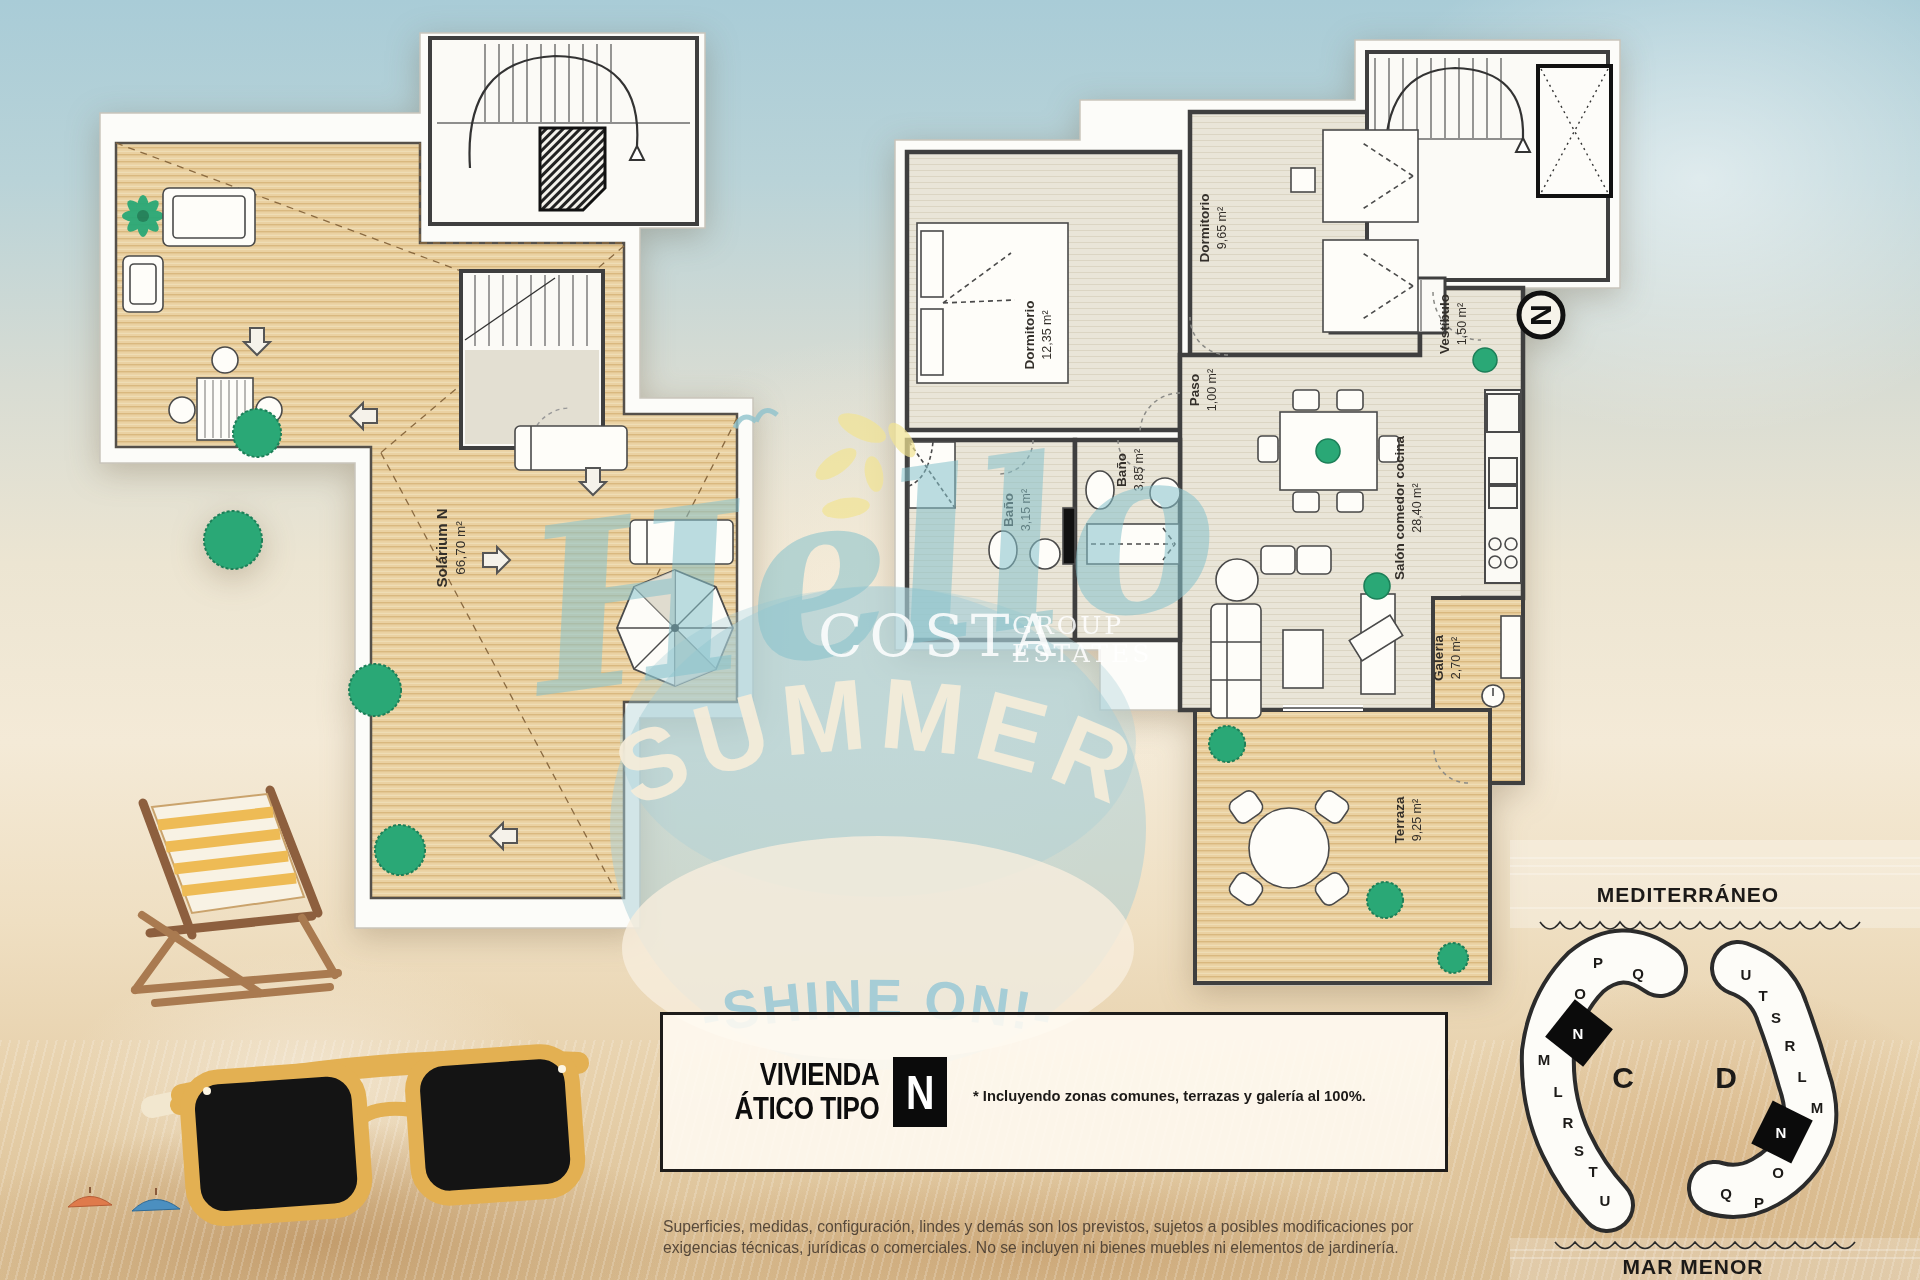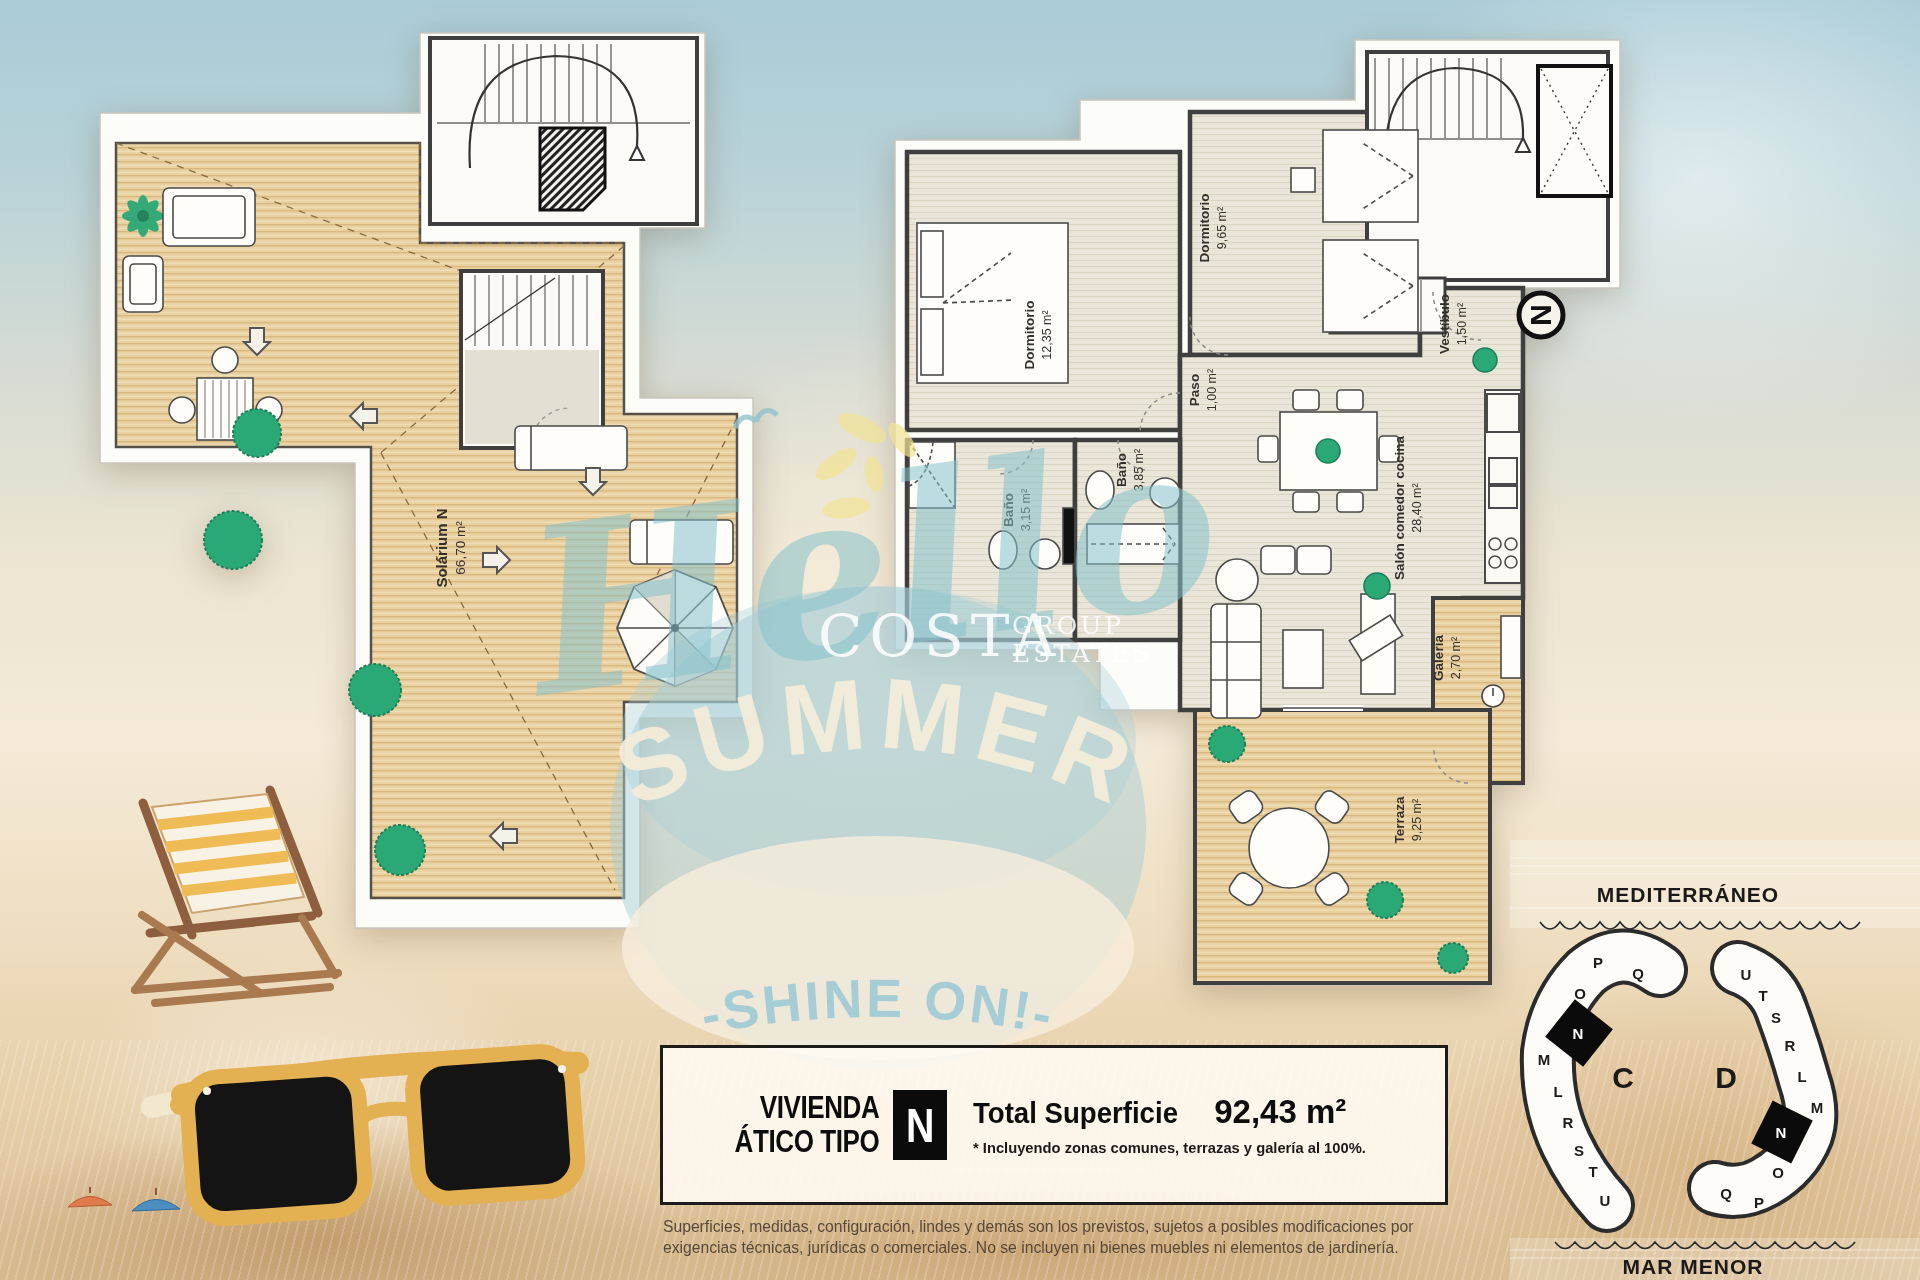--- a/index.html
+++ b/index.html
@@ -23,21 +23,21 @@
   .sandtex{left:0;top:1040px;width:1920px;height:240px;opacity:.35;
     background:repeating-linear-gradient(104deg,rgba(255,255,255,.5) 0 2px,transparent 2px 9px);}
   svg{position:absolute;overflow:visible;}
   .planshadow{filter:drop-shadow(0 8px 16px rgba(96,72,40,.28));}
   
   .rn{font:700 13.5px "Liberation Sans",sans-serif;fill:#332f2a;}
   .ra{font:400 12.5px "Liberation Sans",sans-serif;fill:#332f2a;}
   .rnL{font:700 15px "Liberation Sans",sans-serif;fill:#332f2a;}
   .raL{font:400 13.5px "Liberation Sans",sans-serif;fill:#332f2a;}
   
-  .infobox{position:absolute;left:660px;top:1045px;width:788px;height:160px;
+  .infobox{position:absolute;left:660px;top:1012px;width:788px;height:160px;
     border:3px solid #1e1c1a;background:rgba(255,251,243,.88);
     display:flex;align-items:center;box-sizing:border-box;padding-left:44px;z-index:6;}
   .ib-title{text-align:right;color:#0d0d0d;font-weight:700;font-size:31px;line-height:34px;
     transform:scaleX(.84);transform-origin:right center;letter-spacing:-.5px;}
   .ib-nbox{width:54px;height:70px;background:#0b0b0b;color:#fff;display:flex;
     align-items:center;justify-content:center;font-weight:700;font-size:48px;margin-left:14px;
     font-family:"Liberation Sans",sans-serif;}
   .ib-nbox span{transform:scaleX(.82);}
   .ib-right{margin-left:26px;}
   .ib-row{display:flex;align-items:baseline;color:#0d0d0d;}
@@ -526,22 +526,18 @@
 
   <div class="infobox">
     <div class="ib-title">
       <div>VIVIENDA</div>
       <div>ÁTICO TIPO</div>
     </div>
     <div class="ib-nbox">
       <span>N</span>
     </div>
     <div class="ib-right">
-      <div class="ib-row">
-        <span class="ib-label">Total Superficie</span>
-        <span class="ib-value">92,43 m²</span>
-      </div>
       <div class="ib-note">* Incluyendo zonas comunes, terrazas y galería al 100%.</div>
     </div>
   </div>
 
   <div class="disclaimer">Superficies, medidas, configuración, lindes y demás son los previstos, sujetos a posibles modificaciones por exigencias técnicas, jurídicas o comerciales. No se incluyen ni bienes muebles ni elementos de jardinería.</div>
 </div>
 
 </body></html>

